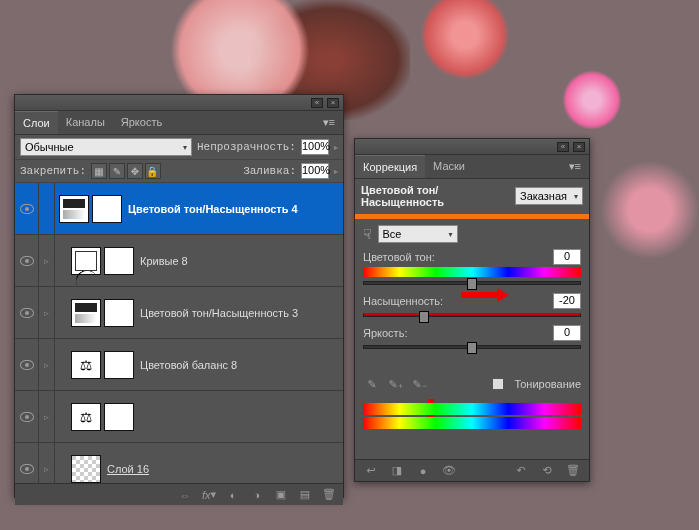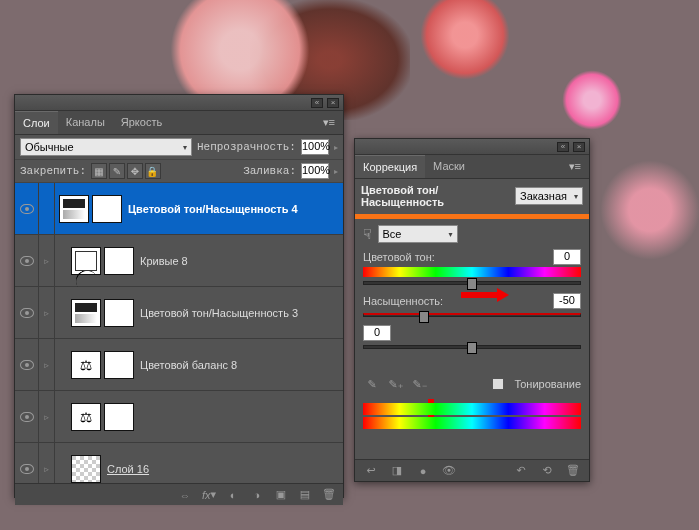--- a/index.html
+++ b/index.html
@@ -252,27 +252,28 @@
       <div class="num-input">0</div>
     </div>
     <div class="spectrum"></div>
     <div class="slider-track">
       <div class="slider-thumb" id="hue-thumb" style="left: 50%;"></div>
     </div>
 
     <div class="adj-row" style="position:relative">
       <label>Насыщенность:</label>
       <div class="arrow-red" style="left:98px"></div>
-      <div class="num-input">-50</div>
+      <div class="num-input">-20</div>
     </div>
     <div class="slider-track" style="border-top:2px solid #c00">
       <div class="slider-thumb" id="sat-thumb" style="left: 28%;"></div>
     </div>
 
     <div class="adj-row">
+      <label>Яркость:</label>
       <div class="num-input">0</div>
     </div>
     <div class="slider-track">
       <div class="slider-thumb" id="light-thumb" style="left: 50%;"></div>
     </div>
 
     <div class="dropper-row">
       <div class="dropper">✎</div>
       <div class="dropper">✎₊</div>
       <div class="dropper">✎₋</div>

